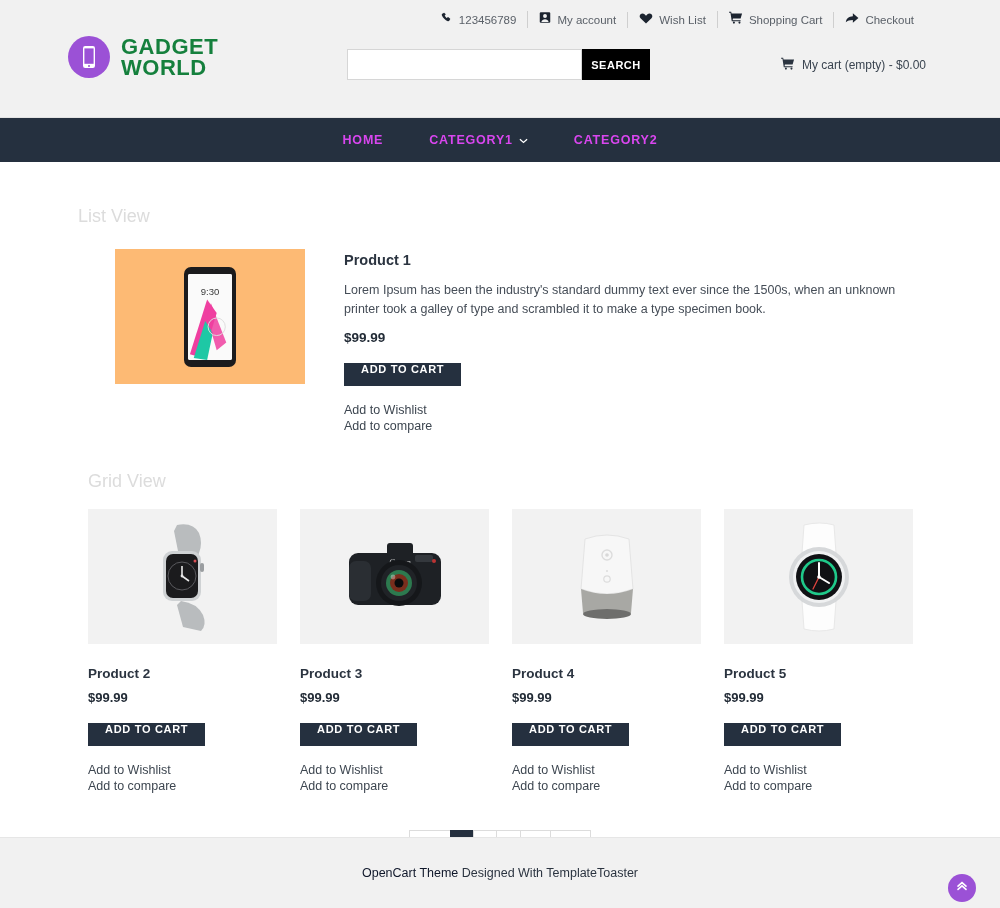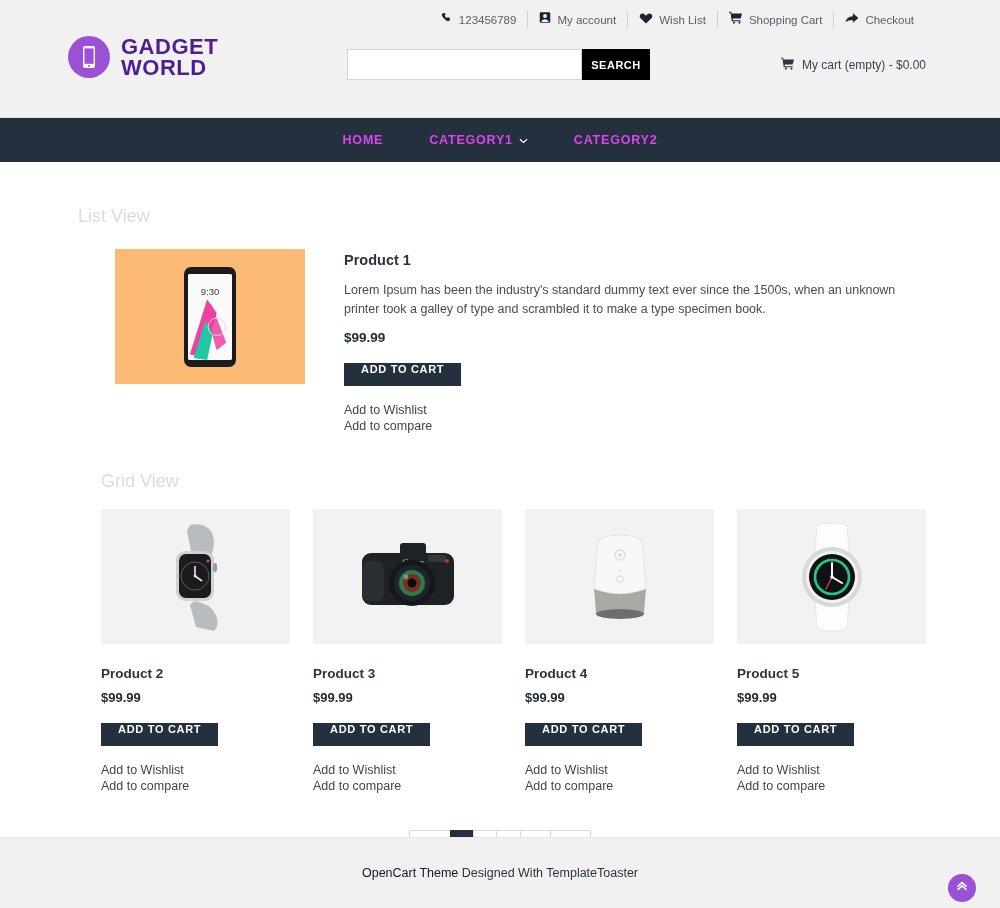--- a/index.html
+++ b/index.html
@@ -60,21 +60,21 @@
     background: #9b51d6;
     display: flex;
     align-items: center;
     justify-content: center;
   }
   .logo-text {
     font-size: 22px;
     font-weight: bold;
     line-height: 21px;
     letter-spacing: 0.5px;
-    color: #4c1d95;
+    color: #15803d;
   }
 
   .searchwrap {
     position: absolute;
     left: 347px;
     top: 49px;
     display: flex;
   }
   .search-input {
     width: 235px;
@@ -201,21 +201,20 @@
     line-height: 16px;
     color: #3d4650;
   }
   .links a { display: block; color: #3d4650; text-decoration: none; cursor: pointer; }
 
   
   .grid {
     display: flex;
     padding: 17px 0 0 88px;
     gap: 23px;
-    margin-left: 13px;
   }
   .card { width: 189px; }
   .card-img {
     width: 189px;
     height: 135px;
     background: #f2f2f2;
     display: flex;
     align-items: center;
     justify-content: center;
   }

